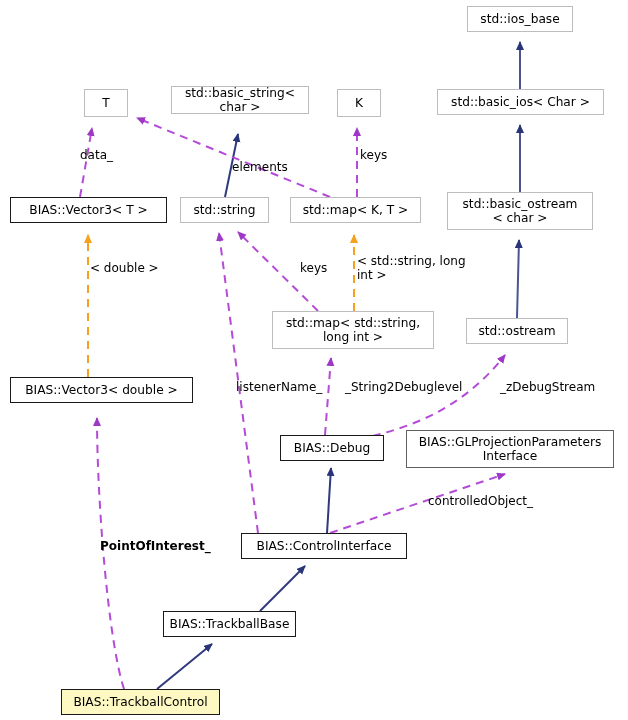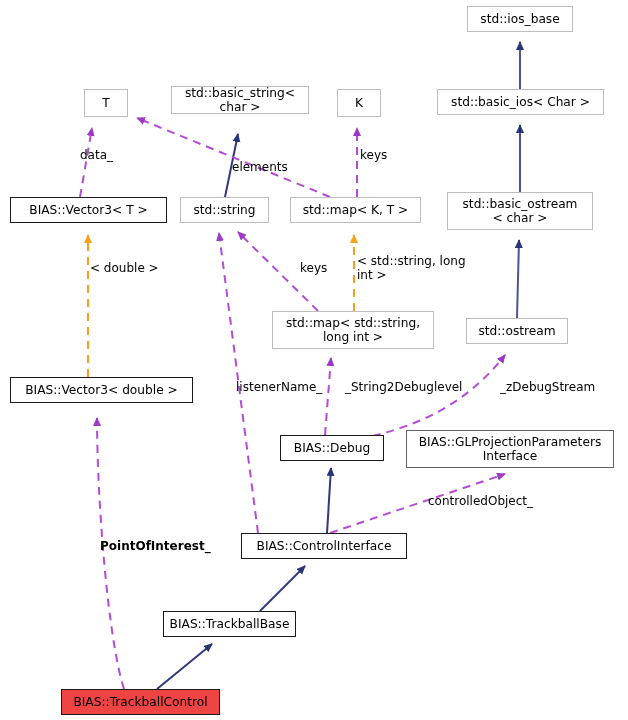--- a/index.html
+++ b/index.html
@@ -40,21 +40,21 @@
     border: 1px solid #bdbdbd;
   }
   .node.mid {
     border: 1.6px solid #606060;
   }
   .node.bold {
     border: 1.8px solid #1a1a1a;
   }
   .node.highlight {
     border: 1.8px solid #1a1a1a;
-    background: #ef4444;
+    background: #fef9c3;
   }
   .edge-label {
     position: absolute;
     font-size: 12px;
     line-height: 14px;
     color: #000000;
     white-space: pre;
     z-index: 4;
   }
 </style>

